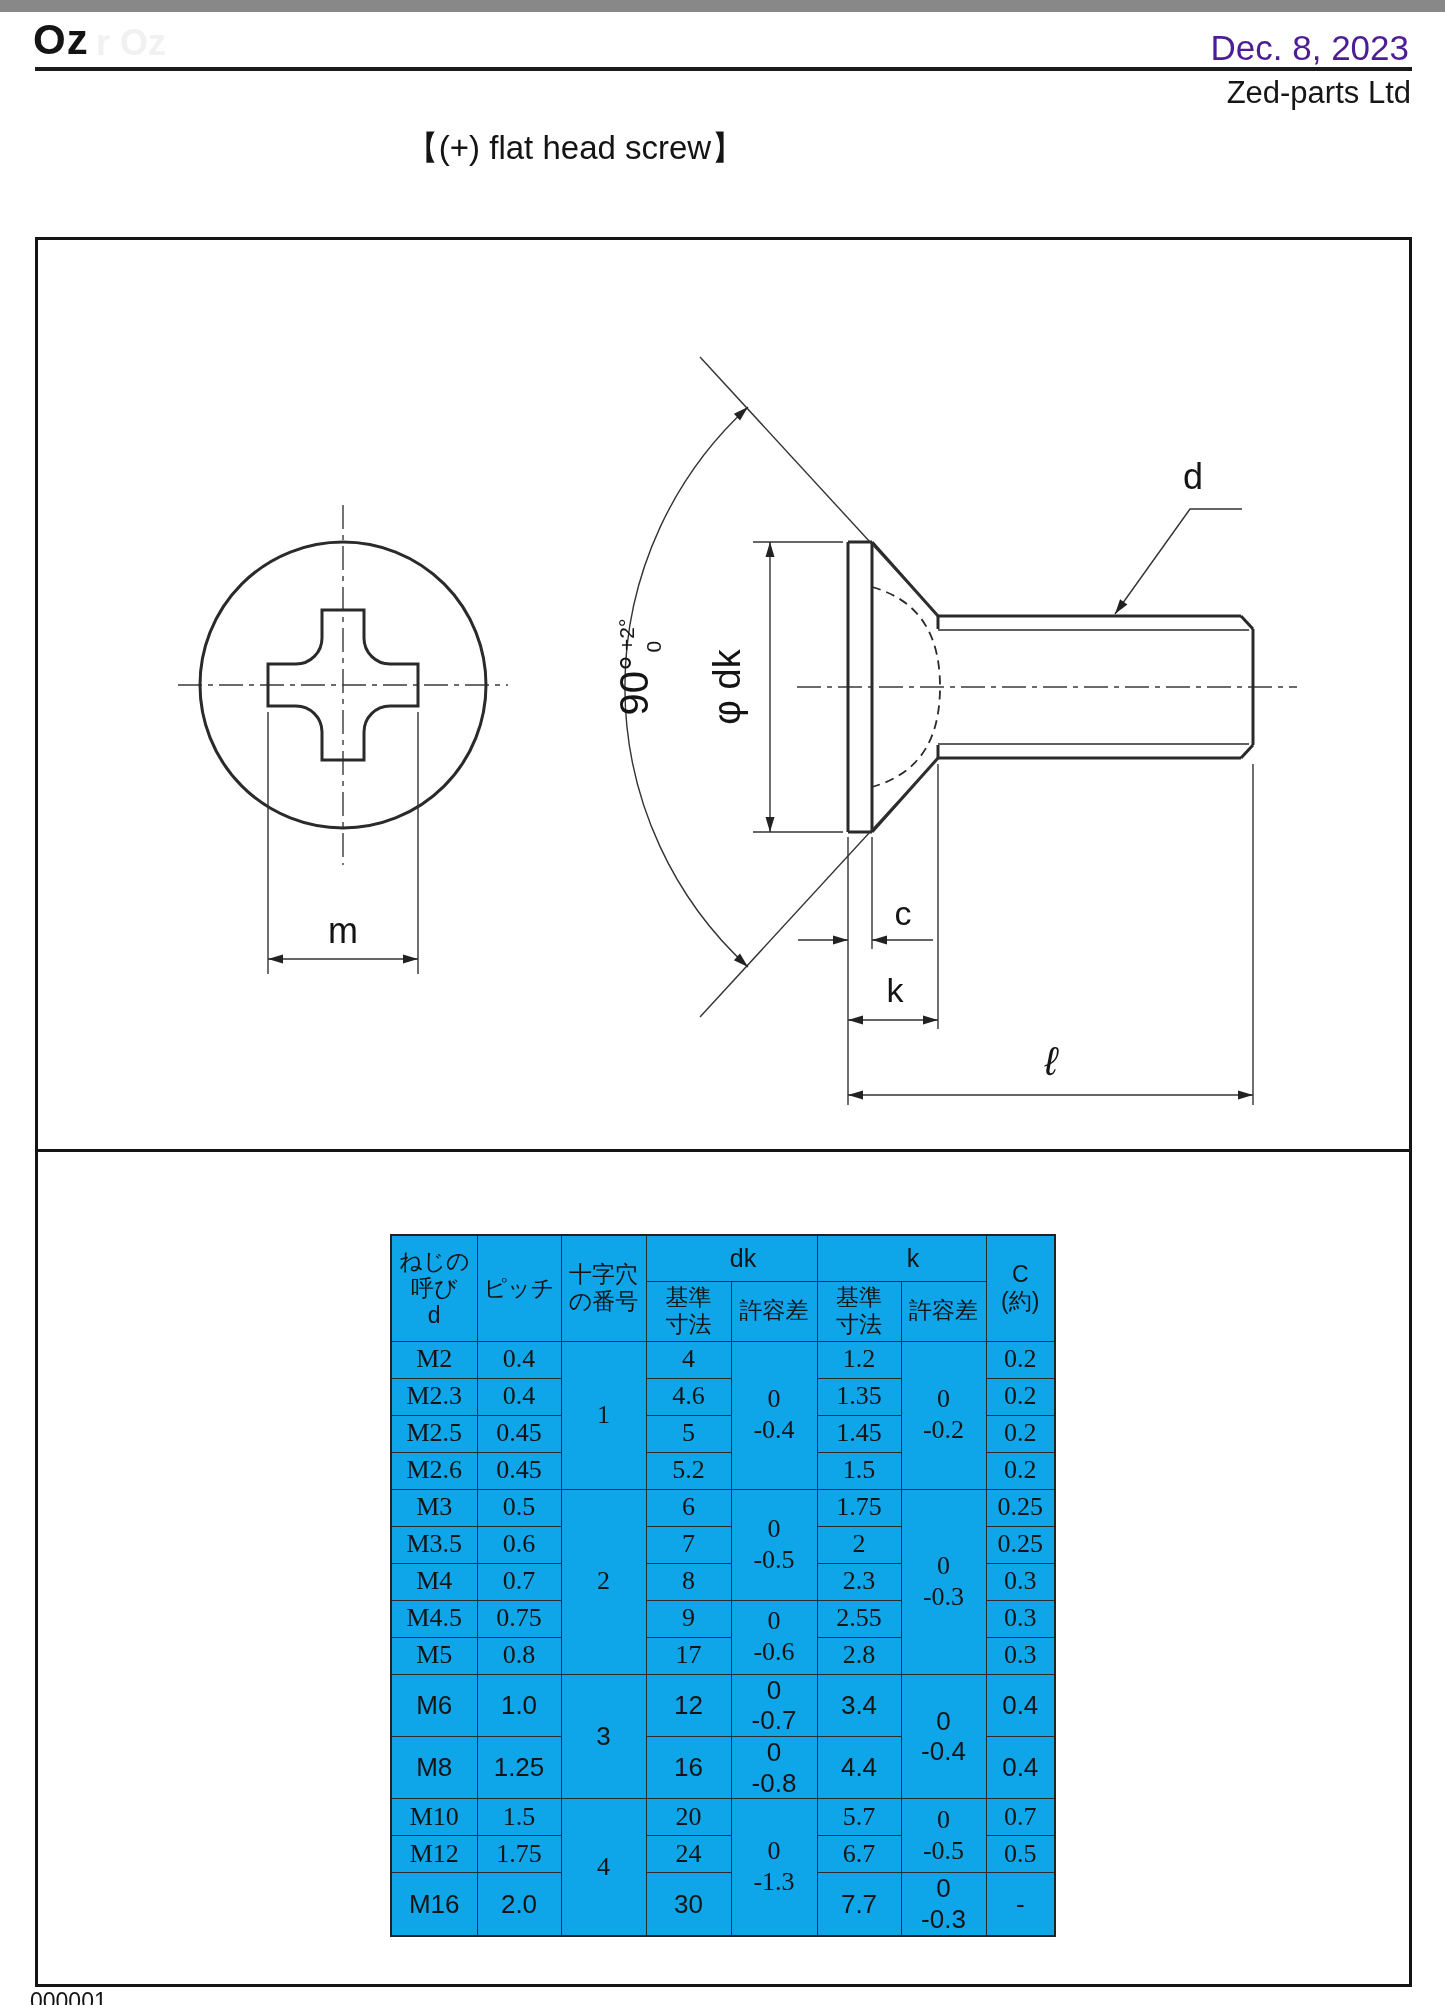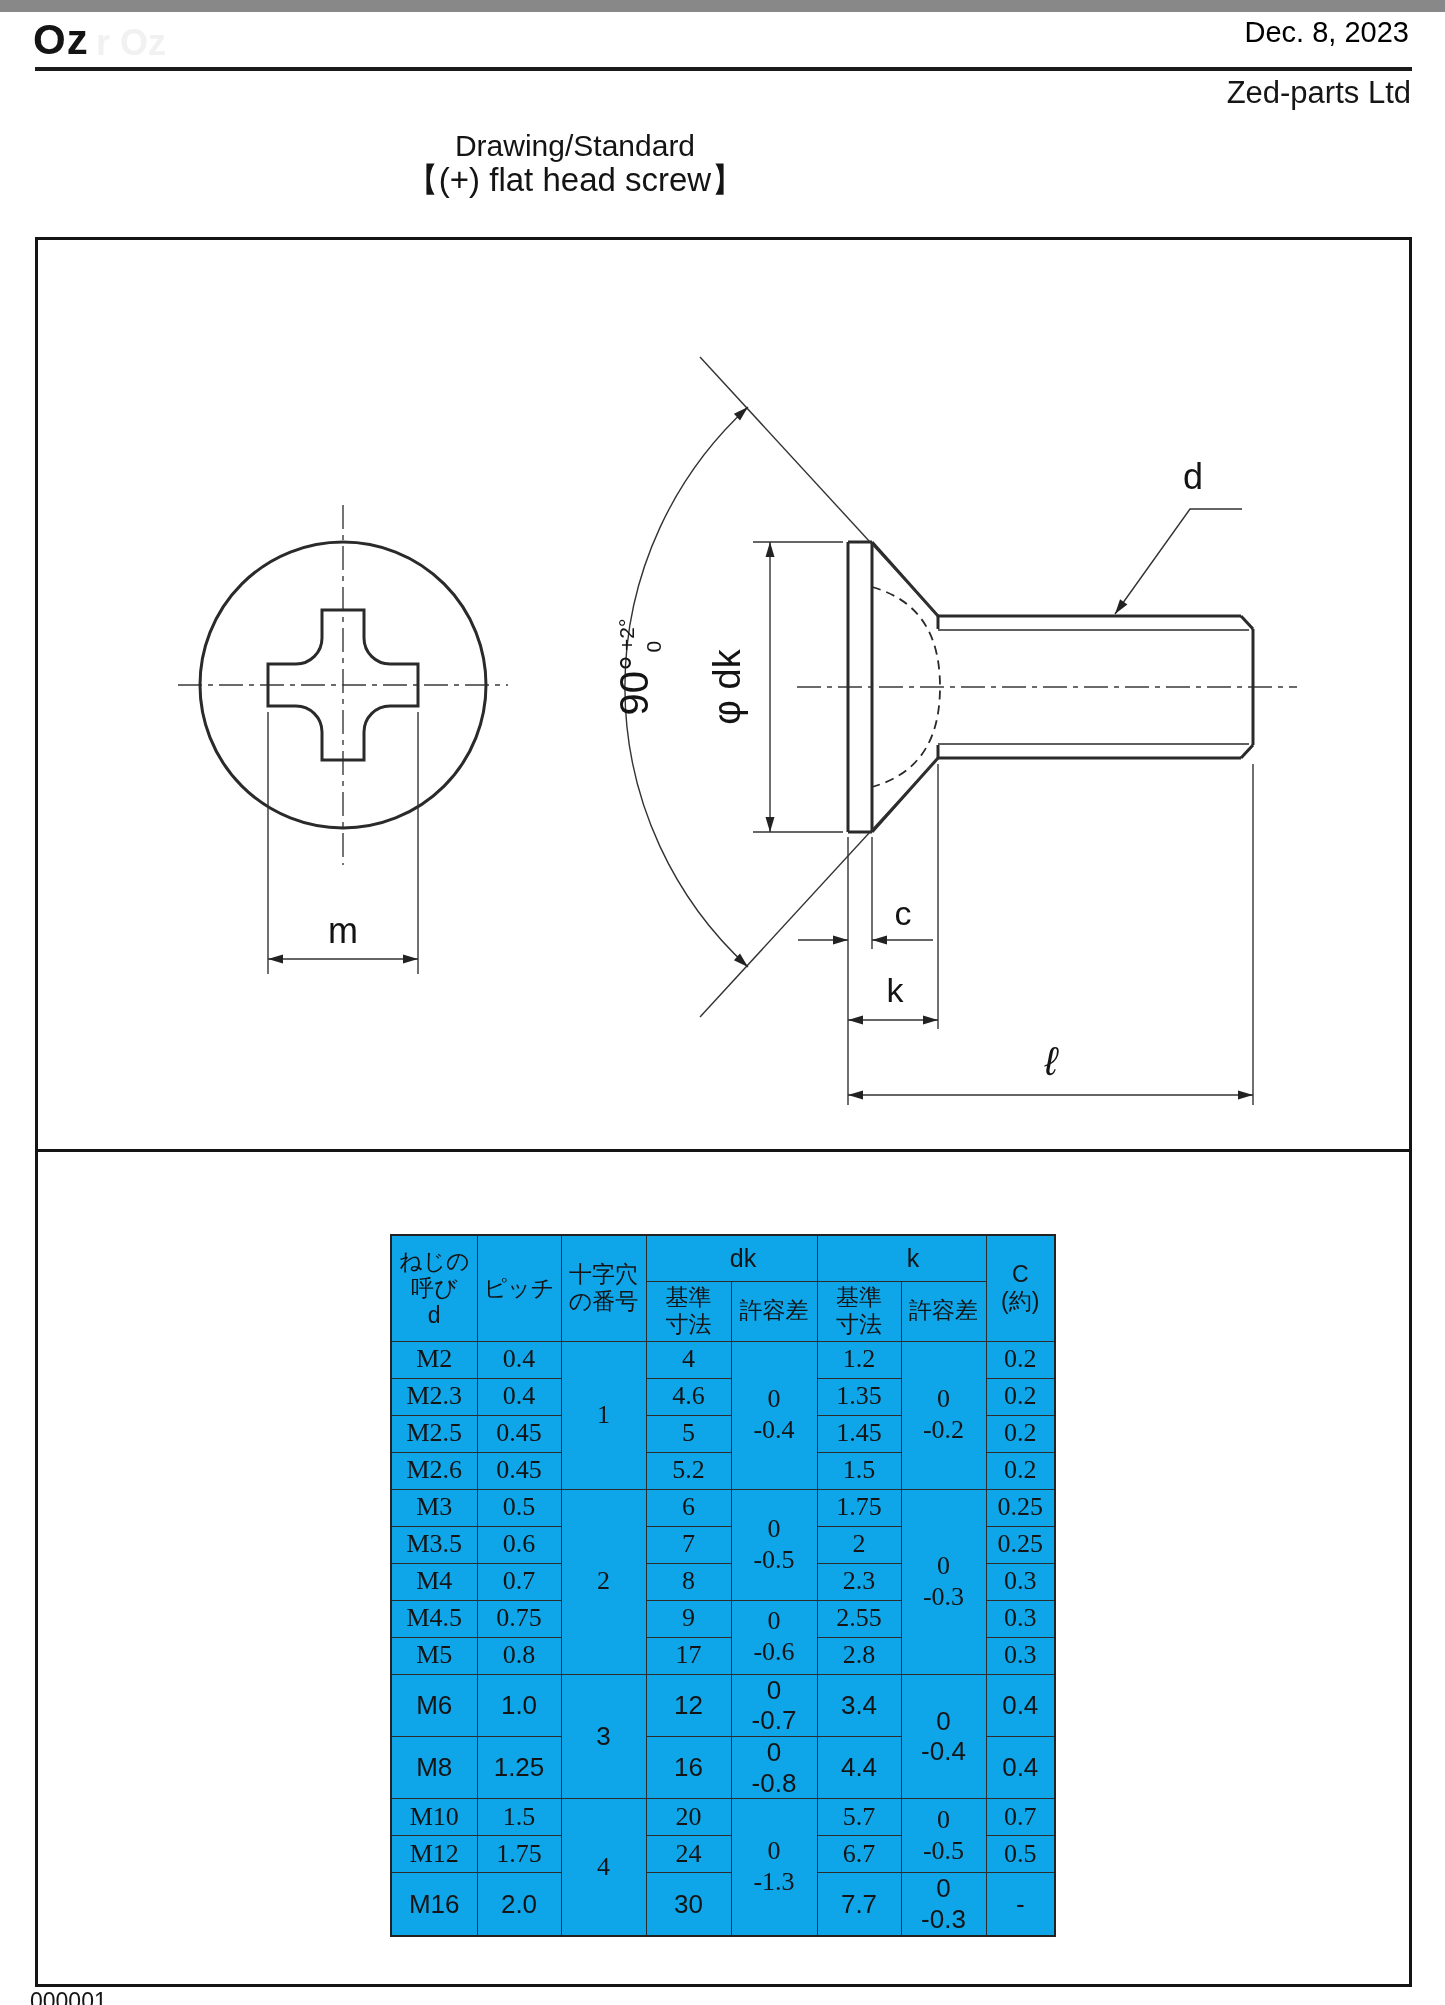--- a/index.html
+++ b/index.html
@@ -4,21 +4,21 @@
 <style>
   html,body{margin:0;padding:0;background:#888;}
   .page{
     position:relative;width:1445px;height:2005px;background:#ffffff;
     font-family:"Liberation Sans","DejaVu Sans",sans-serif;color:#111;
     margin:12px auto;overflow:hidden;
   }
   .abs{position:absolute;}
   .logo{left:33px;top:4px;font-size:42px;font-weight:bold;letter-spacing:1px;color:#141414;}
   .ghost{left:96px;top:10px;font-size:36px;font-weight:bold;color:#f1f1f1;}
-  .date{right:36px;top:4px;font-size:29px;color:#000000;}
+  .date{right:36px;top:16px;font-size:35px;color:#4c1d95;}
   .rule{left:35px;top:55px;width:1377px;height:4px;background:#1b1b1b;}
   .company{right:34px;top:63px;font-size:31px;color:#161616;}
   .titleblock{left:170px;top:118px;width:810px;text-align:center;}
   .title1{font-size:30px;line-height:32px;color:#141414;}
   .title2{font-size:33px;line-height:36px;color:#141414;}
   .frame{left:35px;top:225px;width:1371px;height:1744px;border:3px solid #141414;}
   .divider{left:35px;top:1137px;width:1377px;height:3px;background:#141414;}
   .docnum{left:30px;top:1976px;font-size:23px;color:#141414;}
 
   .drawing-svg{left:35px;top:225px;}
@@ -39,21 +39,20 @@
 
 <div class="page">
 
   <div class="abs logo">Oz</div>
   <div class="abs ghost">r Oz</div>
   <div class="abs date">Dec. 8, 2023</div>
   <div class="abs rule"></div>
   <div class="abs company">Zed-parts Ltd</div>
 
   <div class="abs titleblock">
-    <div class="title1">Drawing/Standard</div>
     <div class="title2">【(+) flat head screw】</div>
   </div>
 
   <div class="abs frame"></div>
   <div class="abs divider"></div>
 
   <svg class="abs drawing-svg" width="1377" height="912" viewBox="0 0 1377 912">
     <g fill="none" stroke="#2a2a2a">
 
       <g>

